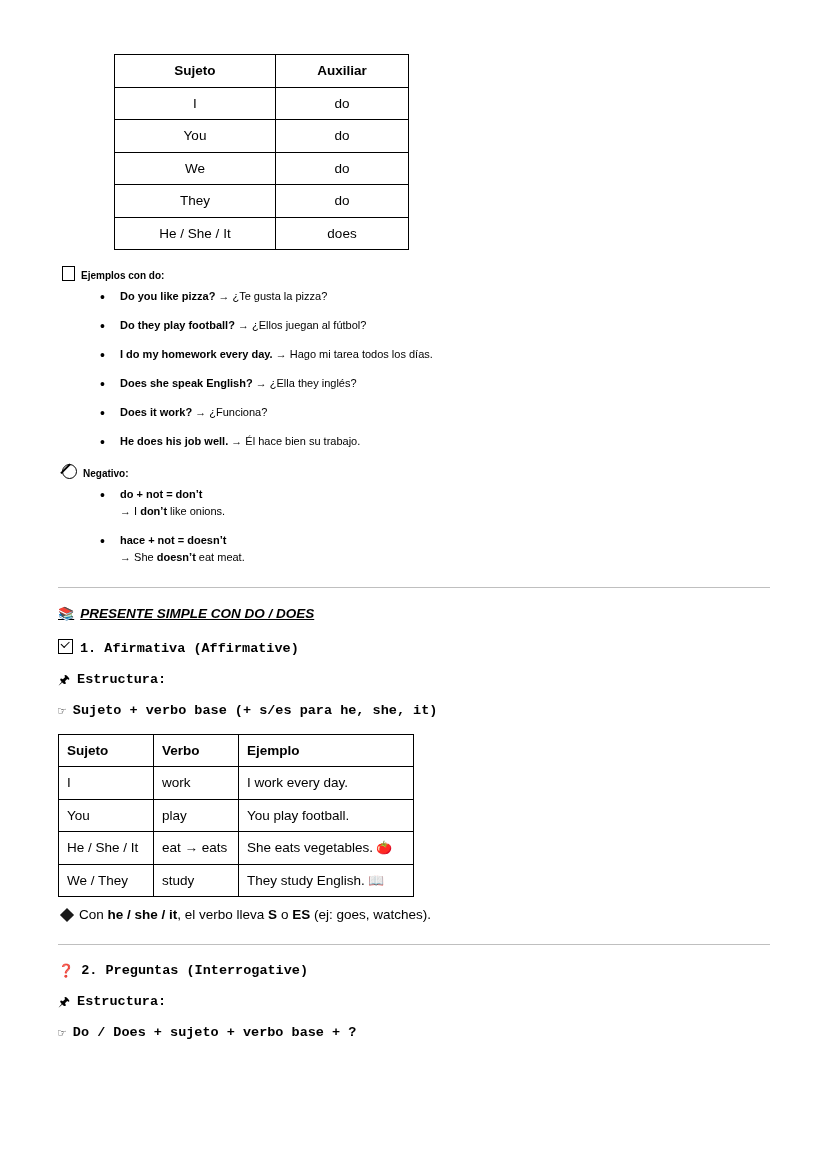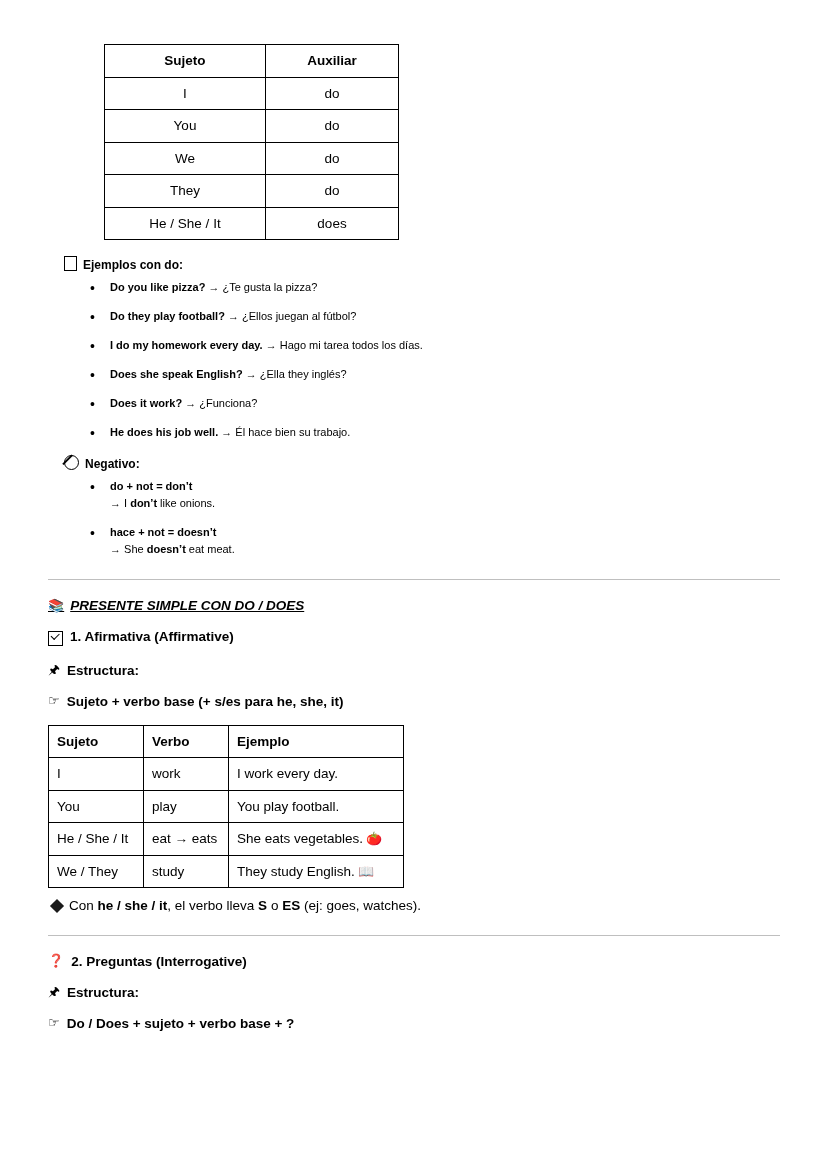--- a/index.html
+++ b/index.html
@@ -11,21 +11,21 @@
     width: 828px;
     min-height: 1171px;
     font-family: "Liberation Sans", sans-serif;
     color: #000000;
     font-size: 13.5px;
     position: relative;
   }
   .page {
     width: 828px;
     min-height: 1171px;
-    padding: 0;
+    padding: 10px;
     box-sizing: border-box;
     position: relative;
   }
   .content {
     padding: 44px 48px 20px 48px;
   }
 
   
   table.aux-table {
     border-collapse: collapse;
@@ -60,23 +60,23 @@
     line-height: 1.3;
     vertical-align: middle;
   }
   table.forms-table th { font-weight: bold; }
   table.forms-table .fc1 { width: 78px; }
   table.forms-table .fc2 { width: 68px; }
   table.forms-table .fc3 { width: 158px; }
 
   
   .bullet-head {
-    margin: 14px 0 8px 16px;
+    margin: 14px 0 8px 4px;
     font-weight: bold;
-    font-size: 12px;
+    font-size: 10px;
     display: flex;
     align-items: baseline;
     gap: 6px;
   }
   .bullet-head .ic {
     font-size: 13px;
     line-height: 1;
     display: inline-block;
   }
   ul.items {
@@ -117,25 +117,26 @@
     font-size: 13.5px;
     display: flex;
     align-items: baseline;
     gap: 6px;
     margin: 0 0 16px 0;
   }
   .sec-title .ic { text-decoration: none; font-style: normal; }
 
   .line {
     display: flex;
-    align-items: flex-start;
+    align-items: flex-end;
     gap: 7px;
     font-weight: bold;
     font-size: 13.5px;
     margin: 0 0 16px 0;
+    font-family: Liberation Mono, monospace;
   }
   .line .ic { font-weight: normal; }
 
   .note {
     display: flex;
     align-items: baseline;
     gap: 7px;
     font-size: 13.5px;
     margin: 10px 0 0 4px;
     font-weight: normal;

